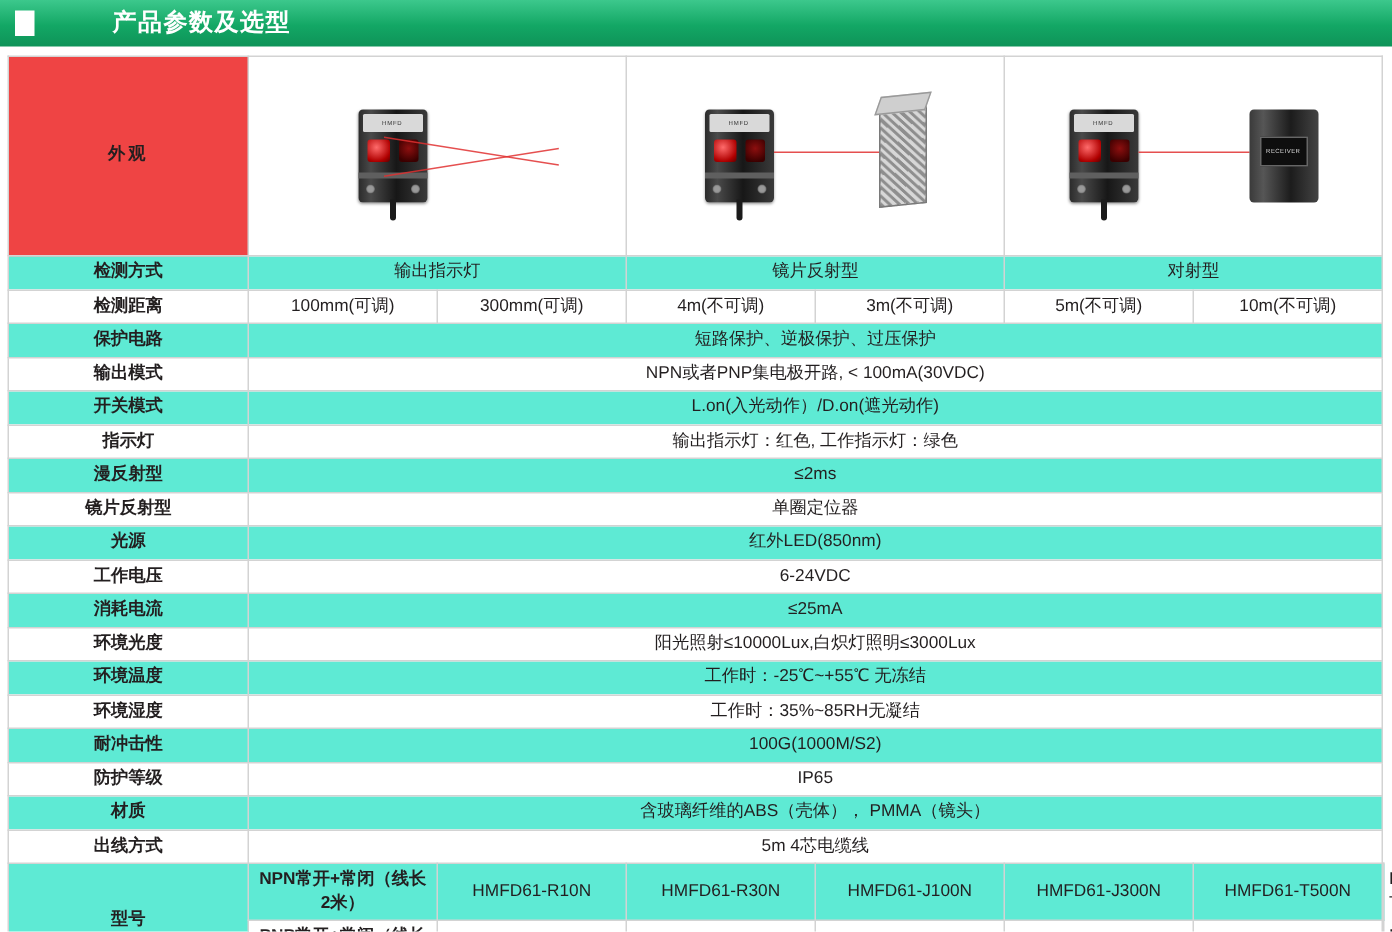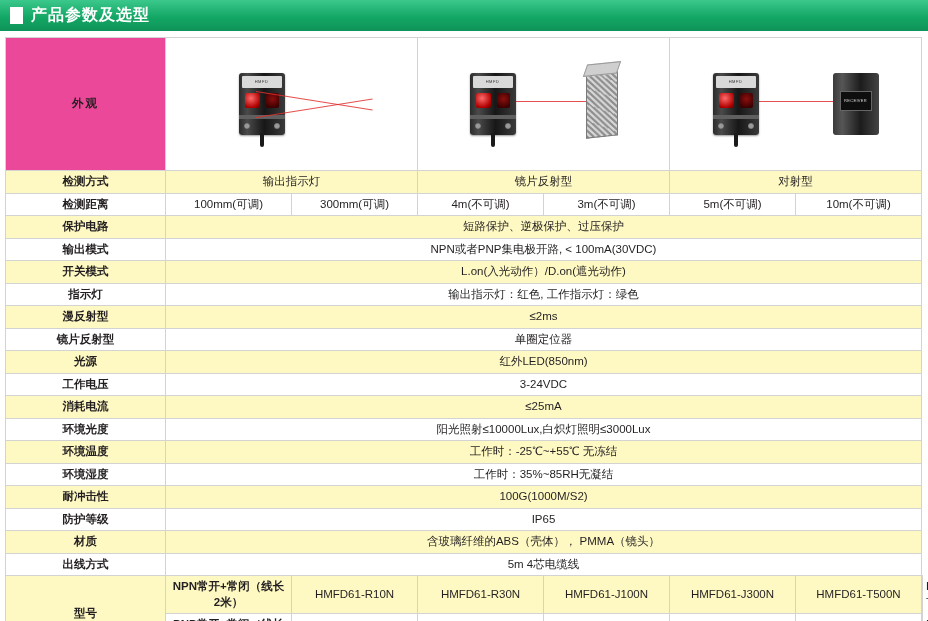--- a/index.html
+++ b/index.html
@@ -22,20 +22,21 @@
   }
 
   
   .header {
     height: 31px;
     background: linear-gradient(to bottom, #3cc88c 0%, #13a765 55%, #0e9358 100%);
     display: flex;
     align-items: center;
     padding-left: 10px;
     box-sizing: border-box;
+    gap: 44px;
   }
   .header-mark {
     width: 13px;
     height: 17px;
     background: #ffffff;
     margin-right: 8px;
     flex: 0 0 auto;
   }
   .header-title {
     color: #ffffff;
@@ -60,23 +61,23 @@
     line-height: 1.35;
     height: 20px;
     box-sizing: border-box;
   }
   .label-cell {
     width: 160px;
     font-weight: bold;
     background: #efefef;
     font-size: 12px;
   }
-  .row-alt td { background: #fef9c3; }
+  .row-alt td { background: #5eead4; }
   .row-white td { background: #ffffff; }
-  .label-cell.row-white-lbl { background: #ec4899; }
+  .label-cell.row-white-lbl { background: #ef4444; }
 
   
   .appearance-label {
     font-size: 19px;
     font-weight: bold;
     letter-spacing: 2px;
   }
   .appearance-cell {
     height: 128px;
     padding: 0;
@@ -366,21 +367,21 @@
       <td colspan="6">单圈定位器</td>
     </tr>
 
     <tr class="row-alt">
       <td class="label-cell">光源</td>
       <td colspan="6">红外LED(850nm)</td>
     </tr>
 
     <tr class="row-white">
       <td class="label-cell">工作电压</td>
-      <td colspan="6">3-24VDC</td>
+      <td colspan="6">6-24VDC</td>
     </tr>
 
     <tr class="row-alt">
       <td class="label-cell">消耗电流</td>
       <td colspan="6">≤25mA</td>
     </tr>
 
     <tr class="row-white">
       <td class="label-cell">环境光度</td>
       <td colspan="6">阳光照射≤10000Lux,白炽灯照明≤3000Lux</td>

